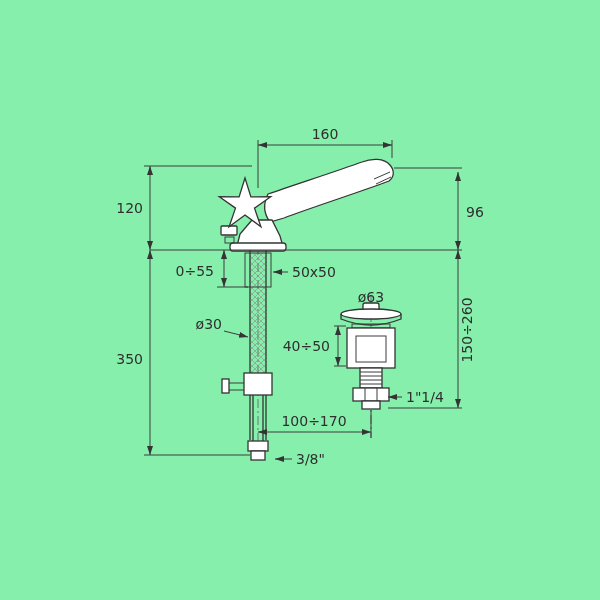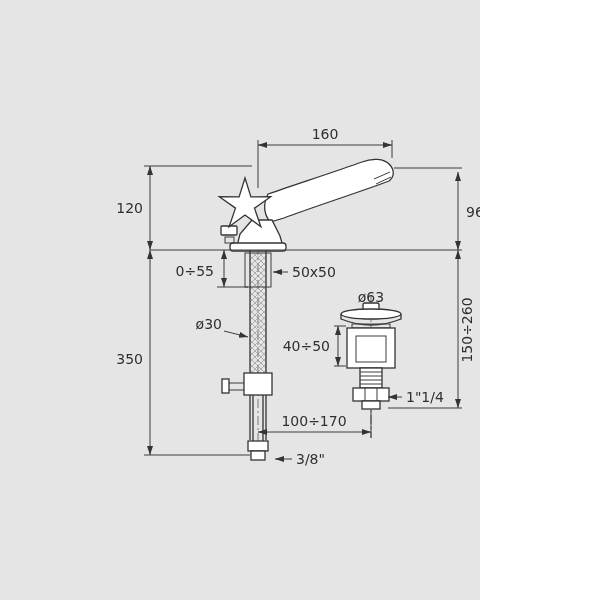--- a/index.html
+++ b/index.html
@@ -1,17 +1,17 @@
 <!DOCTYPE html>
 <html><head>
 <meta charset="utf-8">
 <style>
   html,body{margin:0;padding:0;background:#ffffff;}
   .page{
-    width:480px;height:600px;position:relative;background:#e5e5e5;
+    width:600px;height:600px;position:relative;background:#86efac;
     font-family:"DejaVu Sans","Liberation Sans",sans-serif;
     overflow:hidden;
   }
   svg{display:block;}
   .dimtext{
     font-family:"DejaVu Sans","Liberation Sans",sans-serif;
     font-size:14px;fill:#2f2f2f;
   }
   .thin{stroke:#3d3d3d;stroke-width:1;fill:none;}
   .obj{stroke:#343434;stroke-width:1.3;fill:none;}

